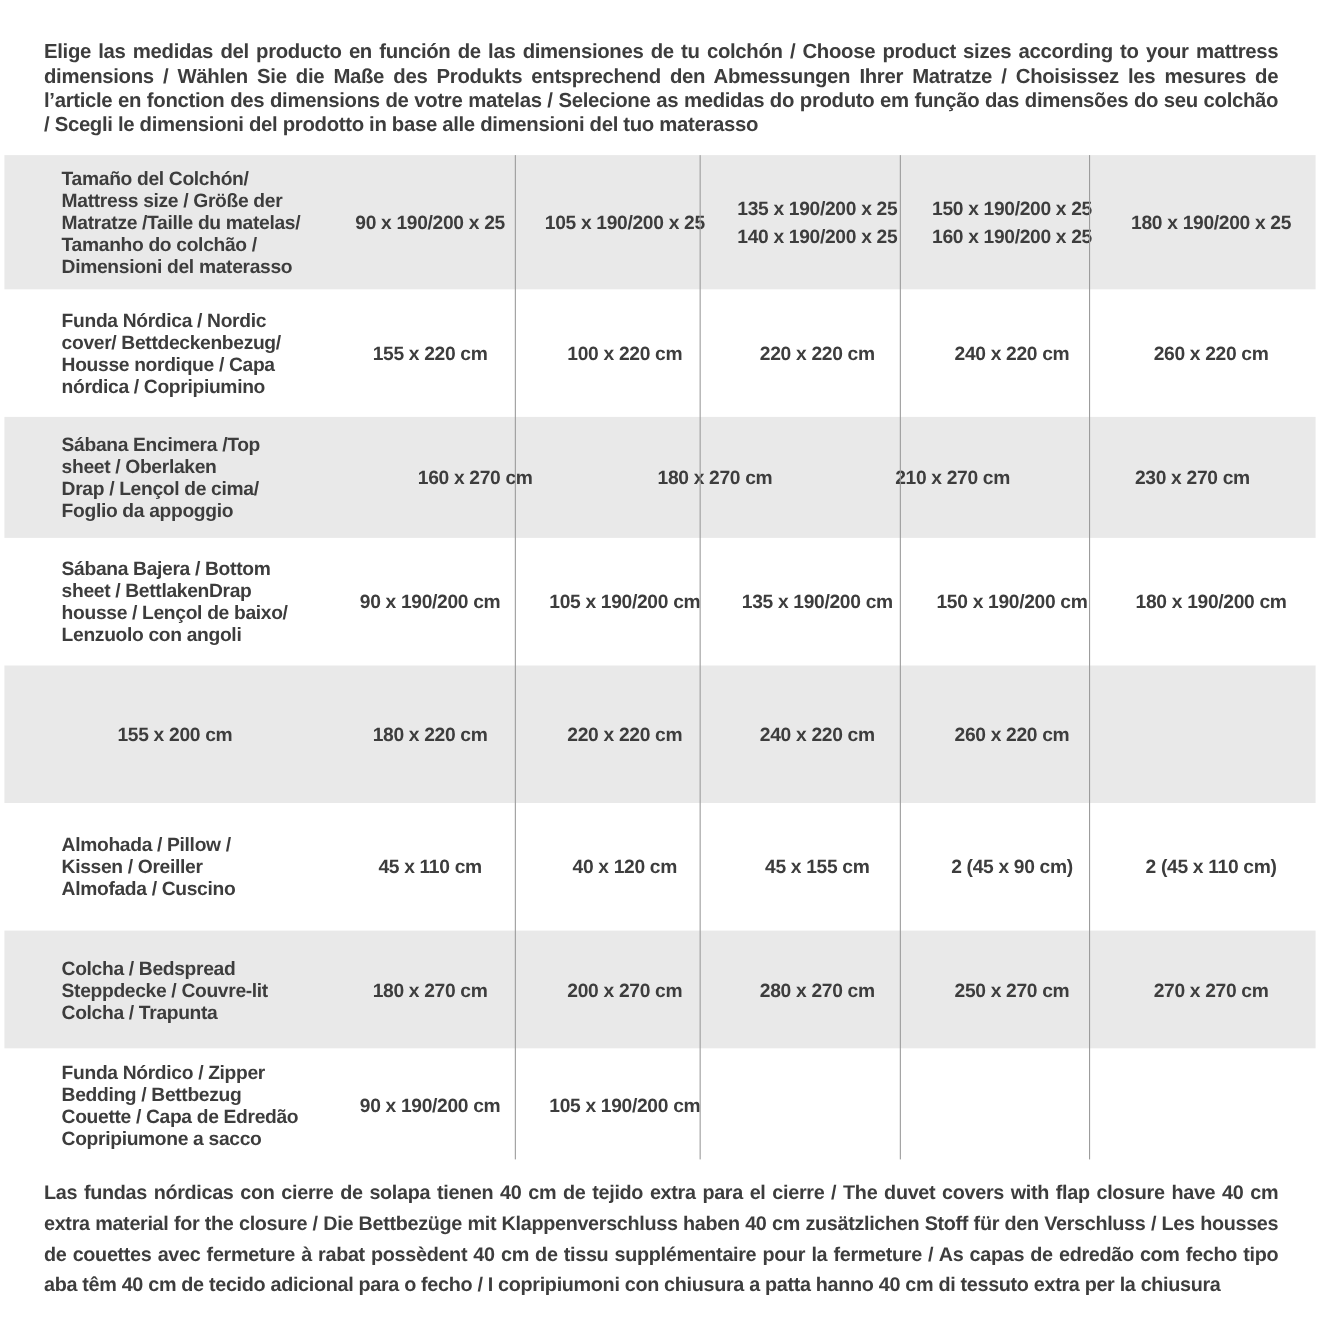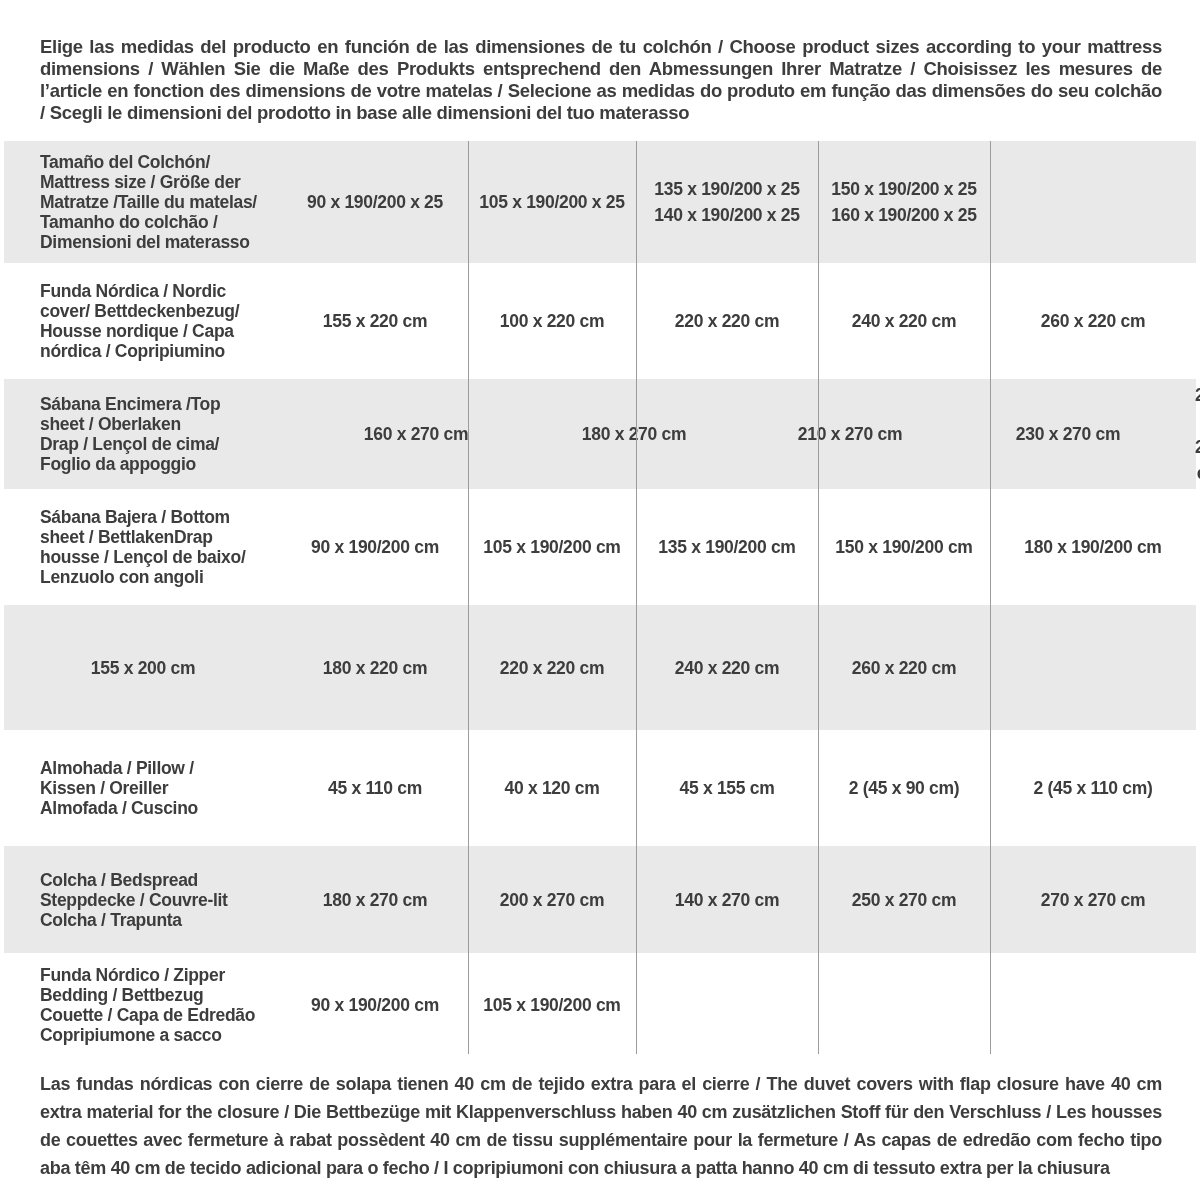--- a/index.html
+++ b/index.html
@@ -28,20 +28,21 @@
     margin:17px 4px 0 4px;
   }
   .rows{
     display:flex;
     flex-direction:column;
     gap:2px;
   }
   .row{
     display:grid;
     grid-template-columns:278px 186px 168px 182px 172px 1fr;
+    padding-left:16px;
   }
   .row.shaded{background:var(--row-shade);}
   .r0{min-height:122px;}
   .r1{min-height:112px;}
   .r2{min-height:110px;gap:41px;}
   .r3{min-height:112px;}
   .r4{min-height:125px;}
   .r5{min-height:112px;}
   .r6{min-height:107px;}
   .r7{min-height:99px;}
@@ -91,20 +92,21 @@
 Mattress size / Größe der
 Matratze /Taille du matelas/
 Tamanho do colchão /
 Dimensioni del materasso</div>
           <div class="cell value">90 x 190/200 x 25</div>
           <div class="cell value">105 x 190/200 x 25</div>
           <div class="cell value">135 x 190/200 x 25
 140 x 190/200 x 25</div>
           <div class="cell value">150 x 190/200 x 25
 160 x 190/200 x 25</div>
+          <div class="cell value">180 x 190/200 x 25</div>
         </div>
         <div class="row r1">
           <div class="cell label">Funda Nórdica /  Nordic
 cover/ Bettdeckenbezug/
 Housse nordique  / Capa
 nórdica / Copripiumino</div>
           <div class="cell value">155 x 220 cm</div>
           <div class="cell value">100 x 220 cm</div>
           <div class="cell value">220 x 220 cm</div>
           <div class="cell value">240 x 220 cm</div>
@@ -148,21 +150,21 @@
           <div class="cell value">45 x 155 cm</div>
           <div class="cell value">2 (45 x 90 cm)</div>
           <div class="cell value">2 (45 x 110 cm)</div>
         </div>
         <div class="row r6 shaded">
           <div class="cell label">Colcha / Bedspread
 Steppdecke / Couvre-lit
 Colcha / Trapunta</div>
           <div class="cell value">180 x 270 cm</div>
           <div class="cell value">200 x 270 cm</div>
-          <div class="cell value">140 x 270 cm</div>
+          <div class="cell value">280 x 270 cm</div>
           <div class="cell value">250 x 270 cm</div>
           <div class="cell value">270 x 270 cm</div>
         </div>
         <div class="row r7">
           <div class="cell label">Funda Nórdico / Zipper
 Bedding / Bettbezug
 Couette  / Capa de Edredão
 Copripiumone a sacco</div>
           <div class="cell value">90 x 190/200 cm</div>
           <div class="cell value">105 x 190/200 cm</div>

